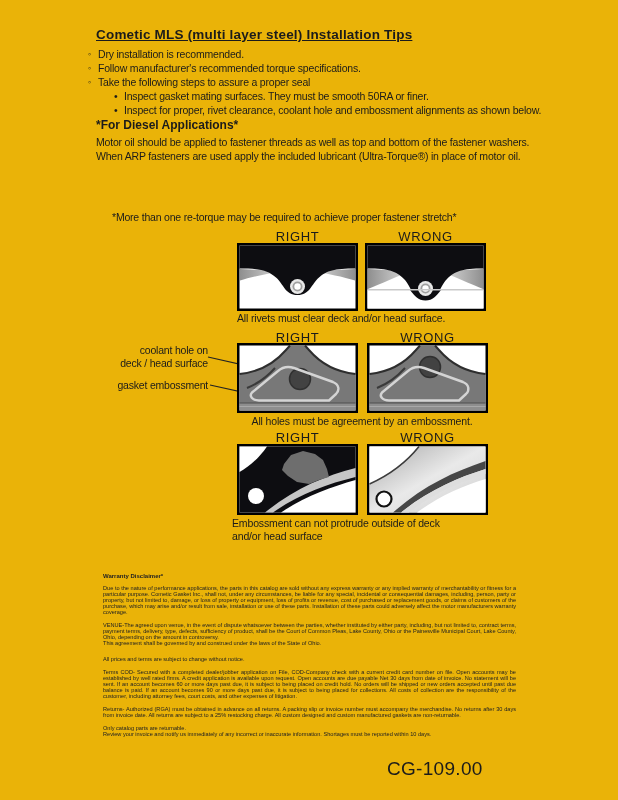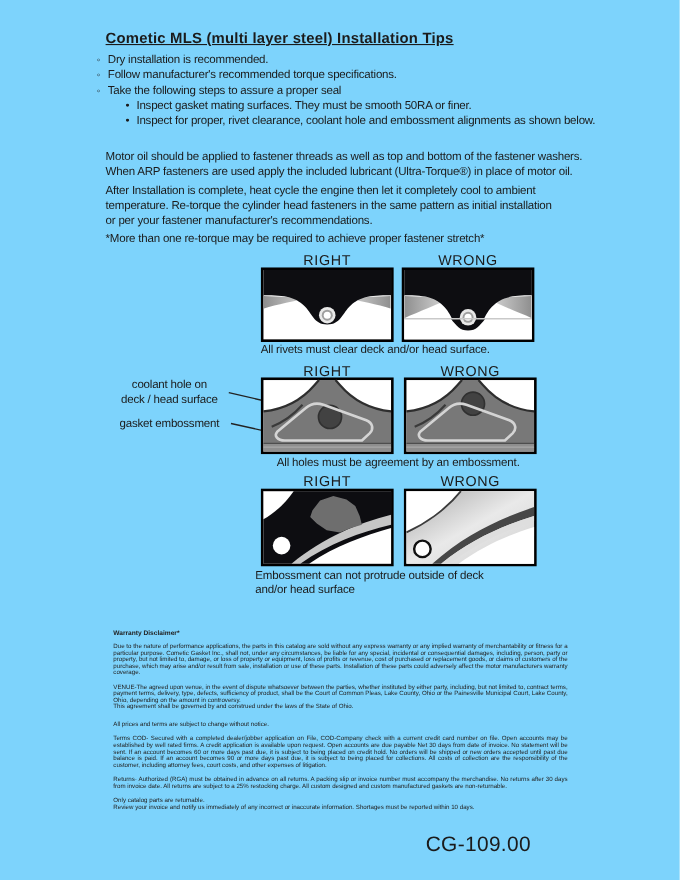--- a/index.html
+++ b/index.html
@@ -1,50 +1,50 @@
 <!DOCTYPE html>
 <html><head>
 <meta charset="utf-8">
 <style>
   html,body{margin:0;padding:0;background:#fff;}
   .page{
-    position:relative;width:618px;height:800px;background:#7dd3fc;overflow:hidden;
+    position:relative;width:618px;height:800px;background:#eab308;overflow:hidden;
     color:#1b1b1b;font-family:"Liberation Sans","DejaVu Sans",sans-serif;
   }
   .pre{white-space:pre-line;}
   .title{
     position:absolute;left:96px;top:27px;font-size:13.5px;font-weight:bold;
     text-decoration:underline;letter-spacing:.2px;white-space:nowrap;
   }
   .bullets{position:absolute;left:88px;top:47px;font-size:10.5px;letter-spacing:-.2px;}
   .bullets .row{position:relative;height:14px;line-height:14px;padding-left:10px;white-space:nowrap;}
   .bullets .row.main::before{content:"\25E6";position:absolute;left:0;top:0;font-size:9px;}
   .bullets .row.sub{margin-left:26px;}
   .bullets .row.sub::before{content:"\2022";position:absolute;left:0;top:0;}
   .diesel-heading{position:absolute;left:96px;top:118px;font-size:12px;font-weight:bold;white-space:nowrap;}
   .para{position:absolute;left:96px;width:440px;font-size:10.5px;line-height:14px;letter-spacing:-.2px;}
-  .p1{top:135px;} .p2{top:166px;} .p3{top:210px;}
+  .p1{top:135px;} .p2{top:166px;} .p3{top:210px;margin-left:16px;}
   .dlabel{position:absolute;font-size:13px;letter-spacing:.6px;text-align:center;width:121px;white-space:nowrap;}
   .r1r{left:237px;top:229px;} .r1w{left:365px;top:229px;}
   .r2r{left:237px;top:330px;} .r2w{left:367px;top:330px;}
   .r3r{left:237px;top:430px;} .r3w{left:367px;top:430px;}
   .panel{position:absolute;}
   .pan-r1a{left:237px;top:243px;width:121px;height:68px;}
   .pan-r1b{left:365px;top:243px;width:121px;height:68px;}
   .pan-r2a{left:237px;top:343px;width:121px;height:70px;}
   .pan-r2b{left:367px;top:343px;width:121px;height:70px;}
   .pan-r3a{left:237px;top:444px;width:121px;height:71px;}
   .pan-r3b{left:367px;top:444px;width:121px;height:71px;}
   .panel svg{display:block;width:100%;height:100%;}
   .caption{position:absolute;font-size:10.5px;letter-spacing:-.15px;}
   .cap1{left:237px;top:312px;white-space:nowrap;}
   .cap2{left:237px;top:415px;width:250px;text-align:center;white-space:nowrap;}
   .cap3{left:232px;top:517px;line-height:12.5px;}
   .callout{position:absolute;left:100px;width:108px;font-size:10.5px;line-height:12.5px;
-    text-align:center;letter-spacing:-.2px;}
+    text-align:right;letter-spacing:-.2px;}
   .co1{top:344px;} .co2{top:379px;}
   .pointer-svg{position:absolute;left:200px;top:349px;width:100px;height:50px;}
   .disclaimer{position:absolute;left:103px;top:573px;width:413px;font-size:5.6px;line-height:6px;color:#222;}
   .disclaimer .dh{font-weight:bold;font-size:6px;margin-bottom:6px;}
   .disclaimer p{margin:0 0 7px 0;text-align:justify;}
   .disclaimer p.gap{margin-bottom:10px;}
   .footer-code{position:absolute;left:387px;top:758px;font-size:19px;letter-spacing:.3px;white-space:nowrap;}
 </style>
 </head>
 <body>
@@ -54,25 +54,23 @@
   <div class="title">Cometic MLS (multi layer steel) Installation Tips</div>
 
   <div class="bullets">
     <div class="row main">Dry installation is recommended.</div>
     <div class="row main">Follow manufacturer's recommended torque specifications.</div>
     <div class="row main">Take the following steps to assure a proper seal</div>
     <div class="row sub">Inspect gasket mating surfaces.  They must be smooth 50RA or finer.</div>
     <div class="row sub">Inspect for proper, rivet clearance, coolant hole and embossment alignments as shown below.</div>
   </div>
 
+  <div class="diesel-heading">*For Diesel Applications*</div>
   <div class="para pre p1">Motor oil should be applied to fastener threads as well as top and bottom of the fastener washers.
 When ARP fasteners are used apply the included lubricant (Ultra-Torque®) in place of motor oil.</div>
-  <div class="para pre p2">After Installation is complete, heat cycle the engine then let it completely cool to ambient
-temperature. Re-torque the cylinder head fasteners in the same pattern as initial installation
-or per your fastener manufacturer's recommendations.</div>
   <div class="para pre p3">*More than one re-torque may be required to achieve proper fastener stretch*</div>
 
   <div class="dlabel r1r">RIGHT</div>
   <div class="dlabel r1w">WRONG</div>
 
   <div class="panel pan-r1a">
     <svg viewBox="0 0 121 68">
       <defs>
         <linearGradient id="g1a" x1="0" y1="0" x2="1" y2="0">
           <stop offset="0" stop-color="#8f8f8f"></stop>

